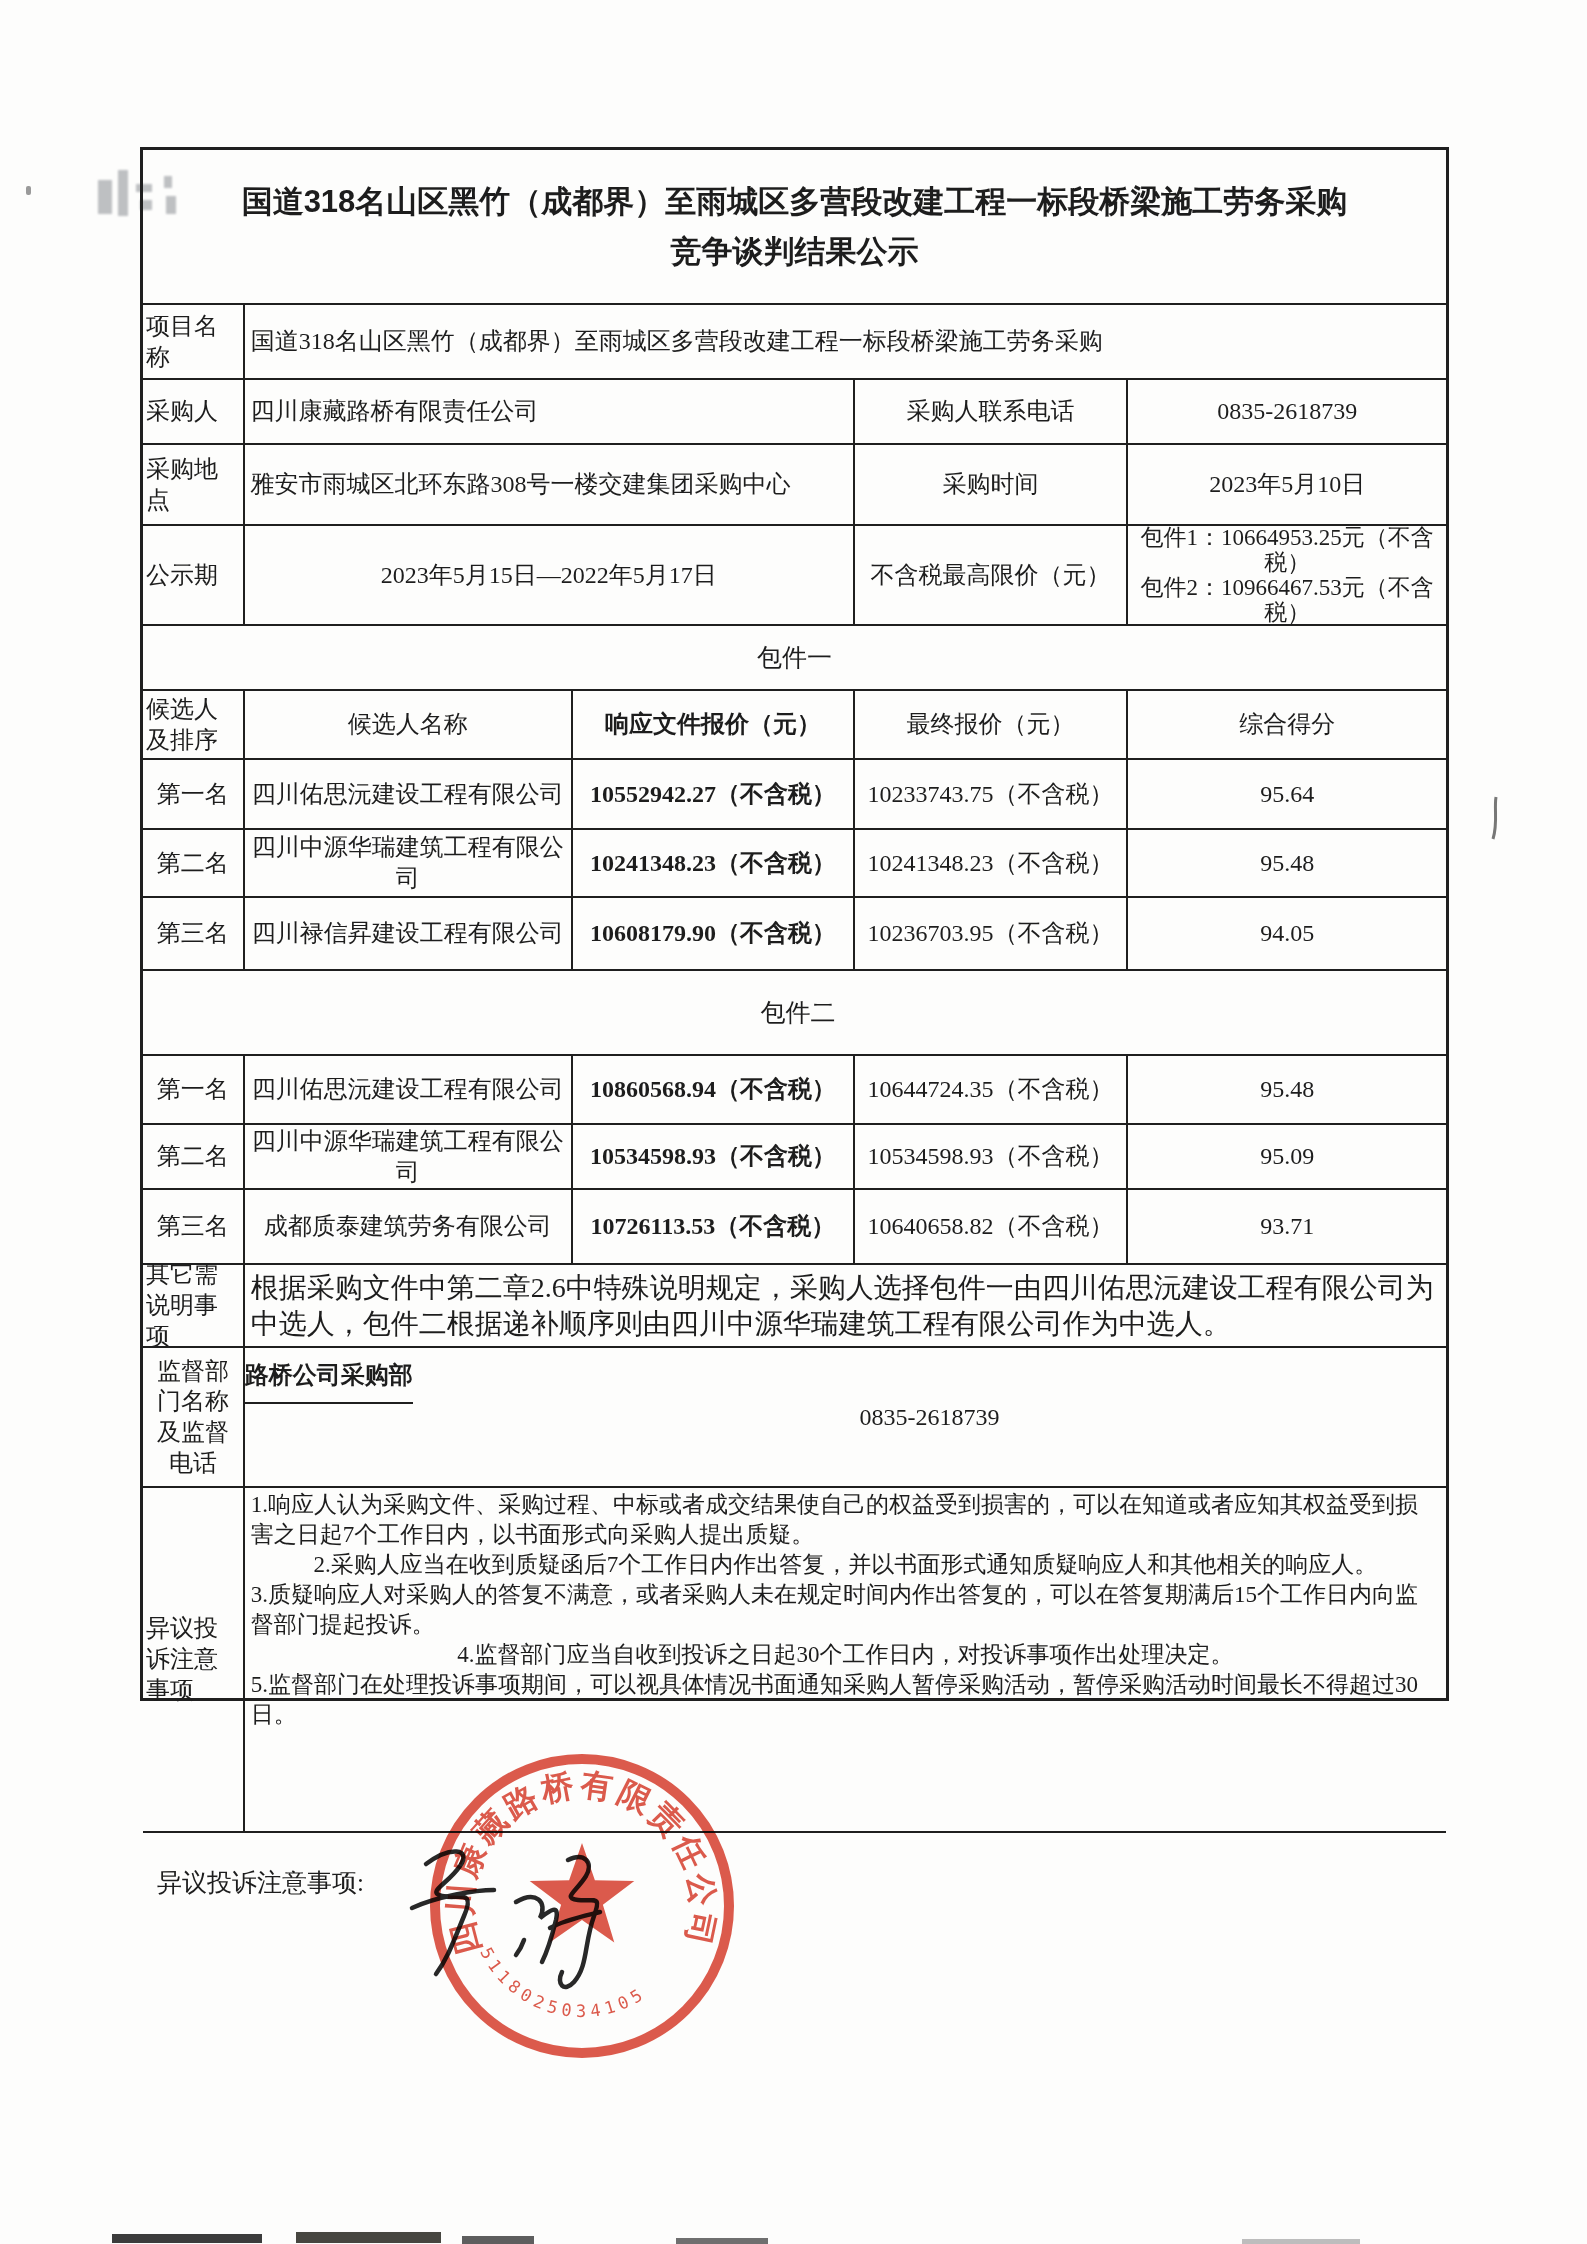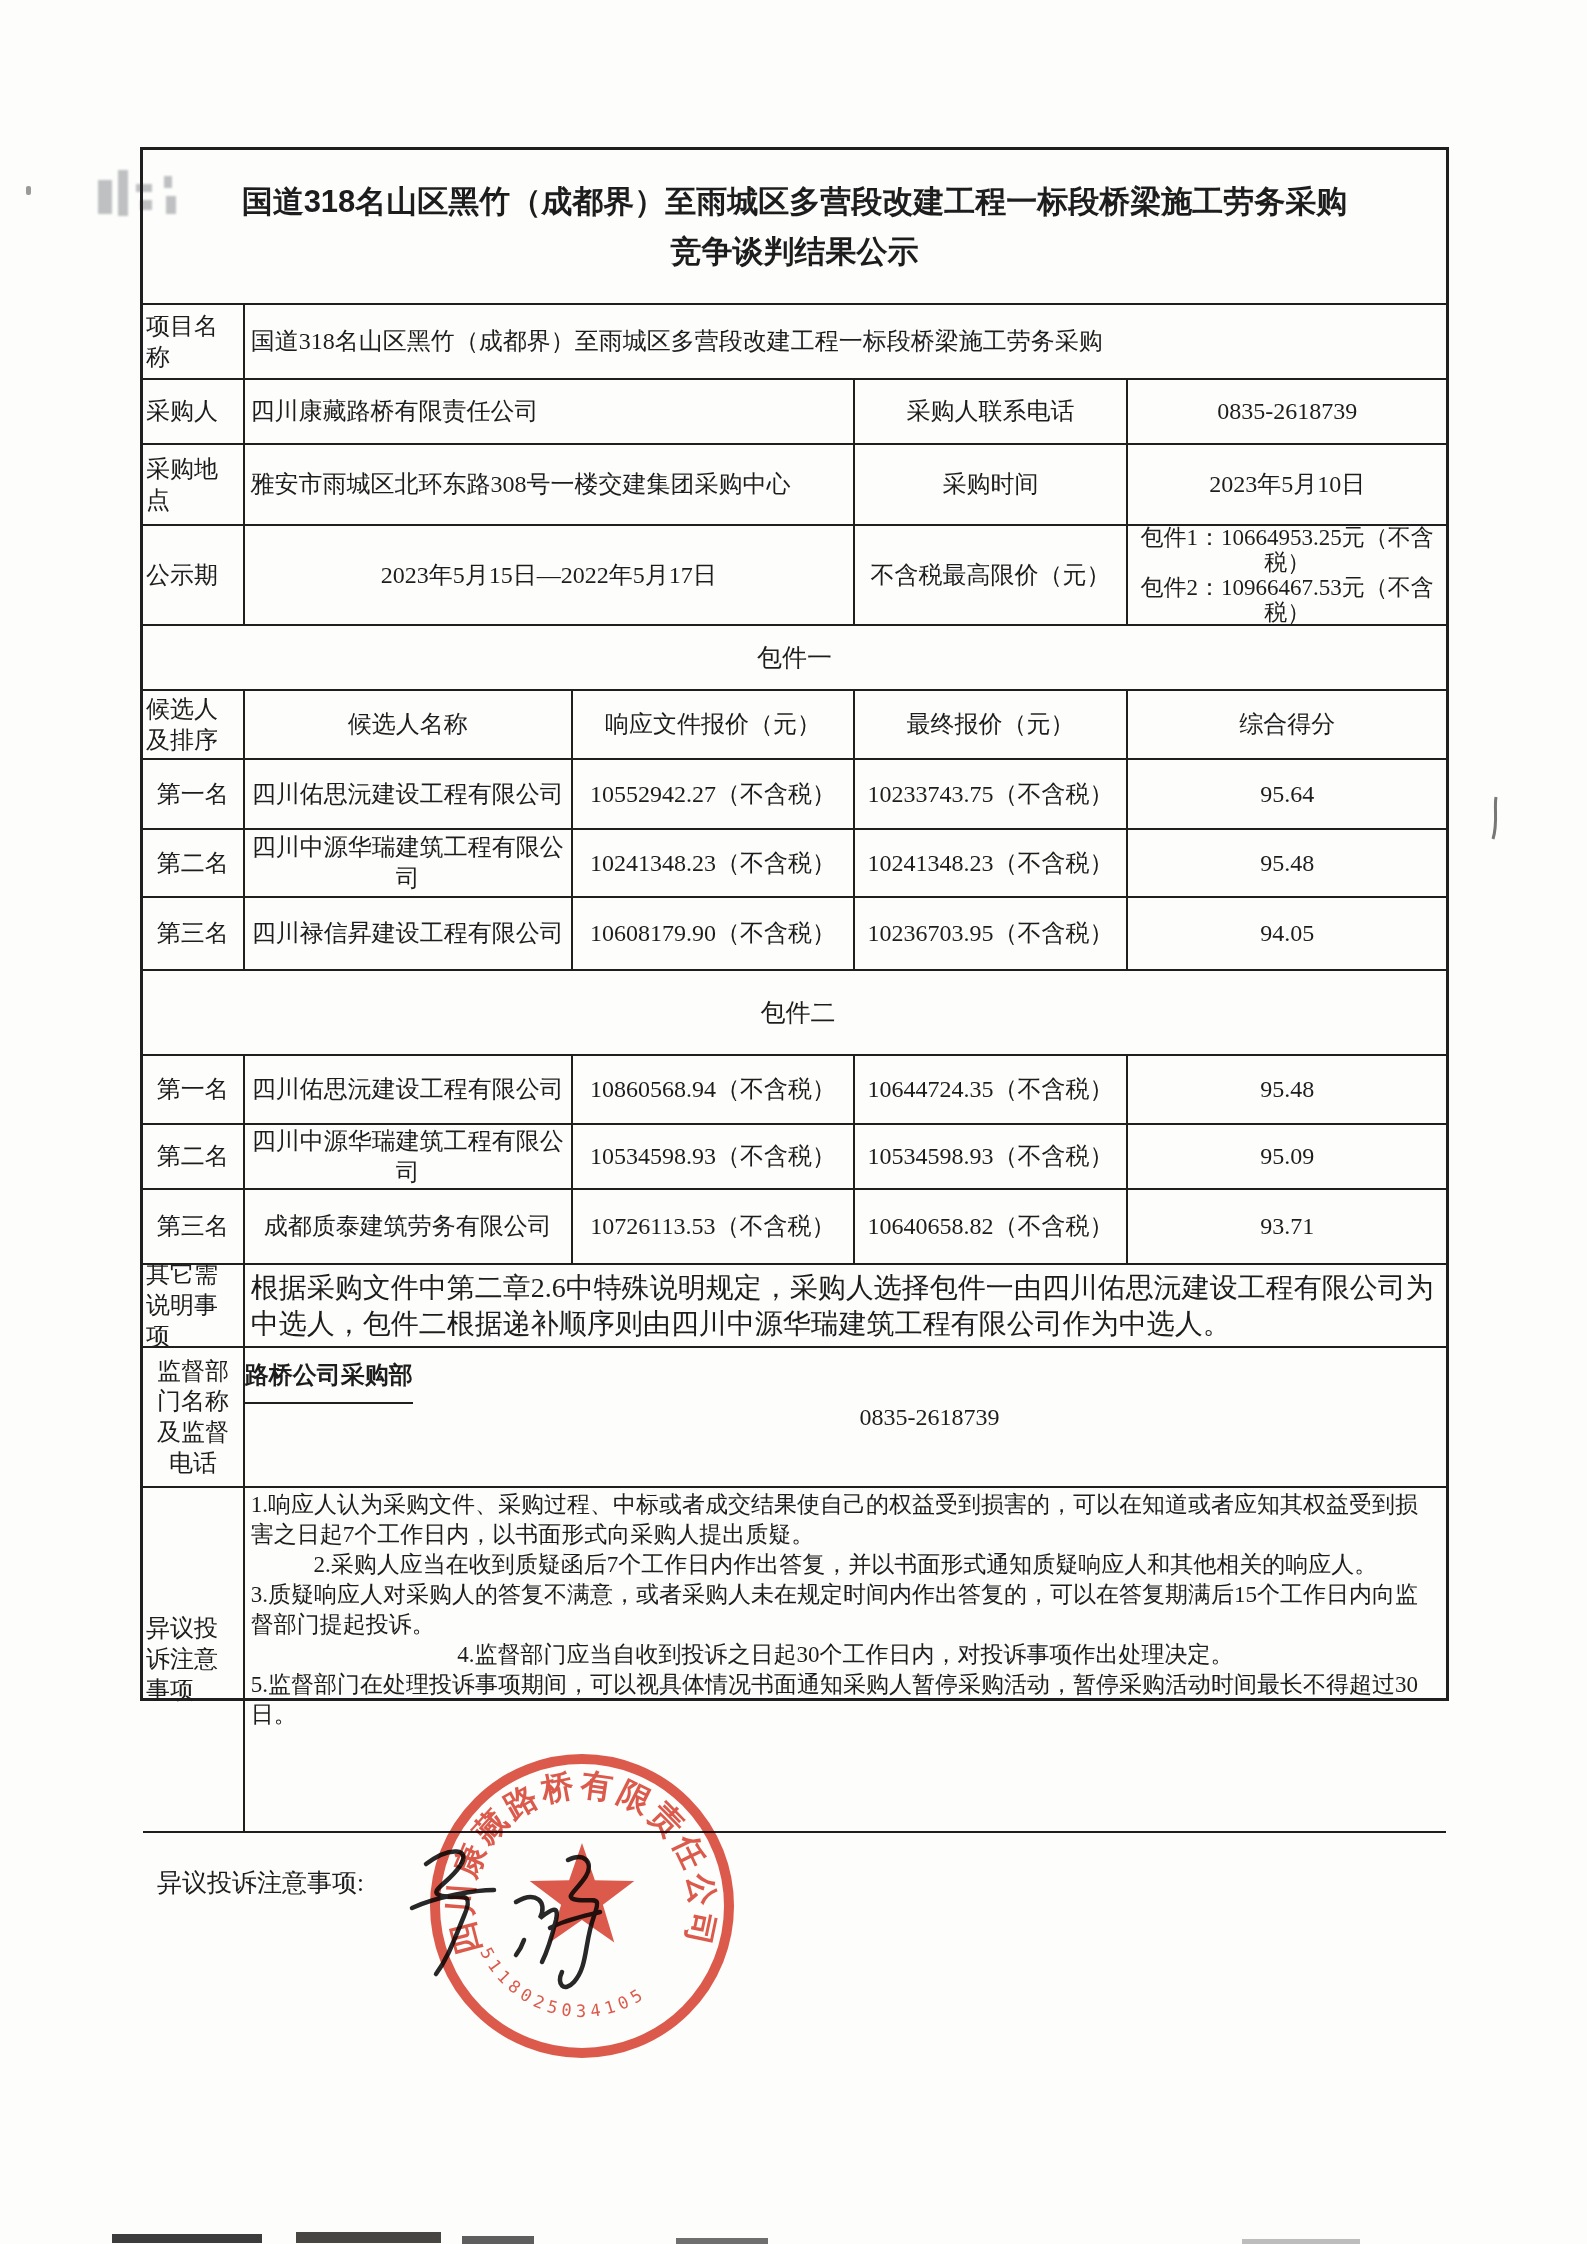--- a/index.html
+++ b/index.html
@@ -22,21 +22,21 @@
     display:flex;align-items:center;justify-content:center;
     text-align:center;padding:2px 6px;box-sizing:border-box;
     border-right:2px solid #1f1f1f;overflow:hidden;
     font-size:24px;line-height:1.28;
   }
   .cell:last-child{border-right:none;}
   .cell.left{justify-content:flex-start;text-align:left;}
   .cell.col{flex-direction:column;}
   .c1{width:102px;}
   .c2{width:330px;}
-  .c3{width:283px;}
+  .c3{width:283px;font-weight:bold;}
   .c4{width:275px;}
   .c5{width:319px;}
   .cA{width:613px;}
   .cFull{width:1204px;}
   .label{padding:2px 3px;}
 
   .h-title{height:155px;}
   .h-project{height:75px;}
   .h-purchaser{height:65px;}
   .h-location{height:81px;}

